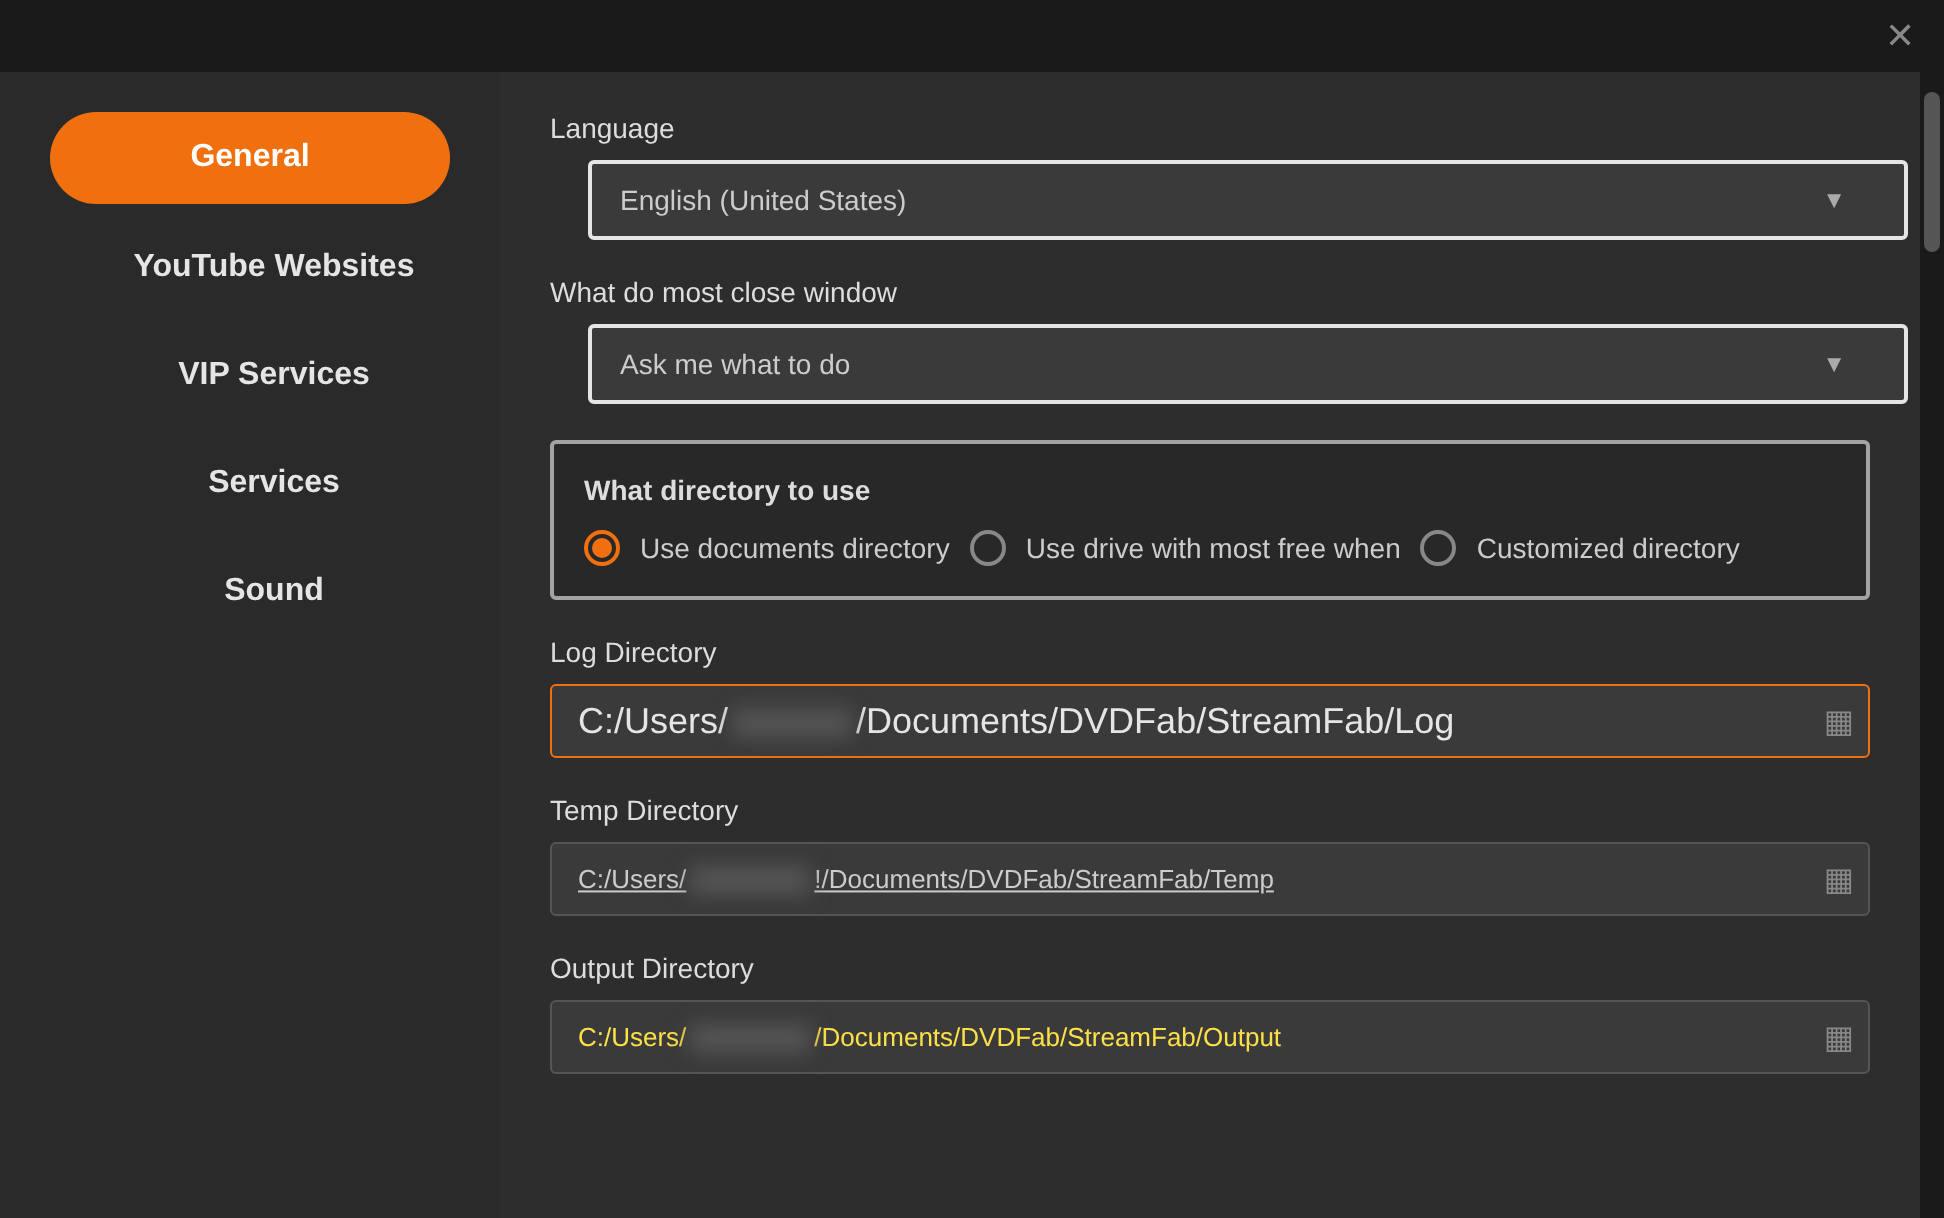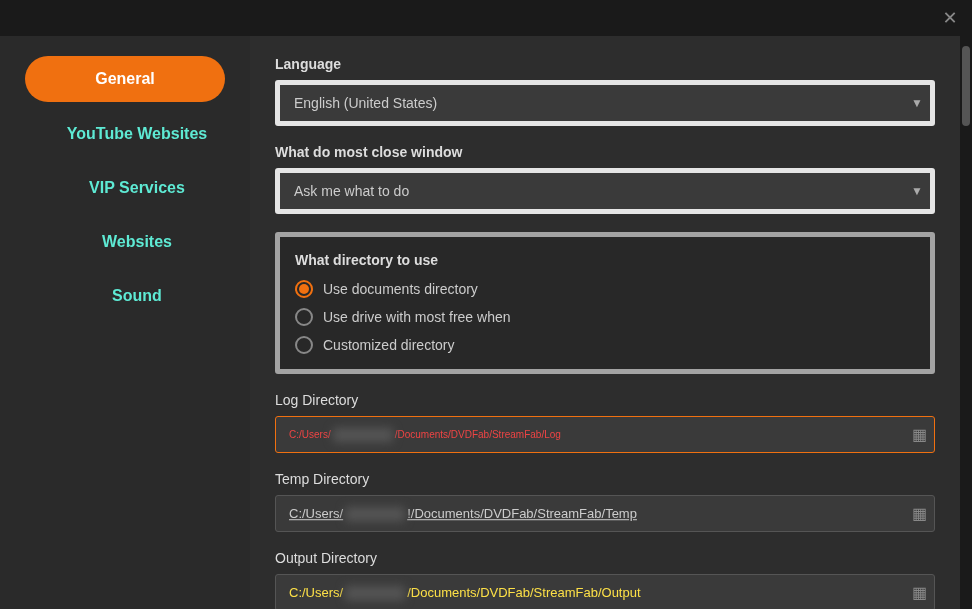--- a/index.html
+++ b/index.html
@@ -60,21 +60,21 @@
       flex-direction: column;
       align-items: center;
       padding-top: 15px;
       gap: 0;
     }
 
     .sidebar-item {
       width: 100%;
       text-align: center;
       padding: 18px 10px;
-      color: #5eead4;
+      color: #e5e5e5;
       cursor: pointer;
       font-size: 16px;
       font-weight: bold;
       margin-left: 24px;
     }
 
     .sidebar-item.active {
       background: #f07010;
       color: #fff;
       border-radius: 30px;
@@ -109,72 +109,73 @@
     }
 
     
     .form-section {
       margin-bottom: 18px;
     }
 
     .form-label {
       color: #ddd;
       font-size: 14px;
-      font-weight: bold;
+      font-weight: normal;
       margin-bottom: 8px;
       display: block;
     }
 
     .select-wrapper {
       position: relative;
       width: 100%;
     }
 
     .form-select {
       width: 100%;
       background: #3a3a3a;
-      border: 5px solid #e5e5e5;
+      border: 2px solid #e5e5e5;
       color: #ccc;
       padding: 10px 14px;
       font-size: 14px;
       appearance: none;
       cursor: pointer;
       border-radius: 3px;
       outline: none;
+      margin-left: 19px;
     }
 
     .select-arrow {
       position: absolute;
       right: 12px;
       top: 50%;
       transform: translateY(-50%);
       color: #aaa;
       font-size: 12px;
       pointer-events: none;
     }
 
     
     .directory-box {
-      border: 5px solid #a3a3a3;
+      border: 2px solid #a3a3a3;
       border-radius: 3px;
       padding: 15px;
       margin-bottom: 18px;
       background: #282828;
     }
 
     .directory-box-title {
       color: #ddd;
       font-size: 14px;
       font-weight: bold;
       margin-bottom: 12px;
     }
 
     .radio-group {
       display: flex;
-      flex-direction: column;
+      flex-direction: row;
       gap: 10px;
     }
 
     .radio-item {
       display: flex;
       align-items: center;
       gap: 10px;
       cursor: pointer;
     }
 
@@ -267,21 +268,21 @@
   <div class="title-bar">
     <div class="close-btn">✕</div>
   </div>
 
   <div class="main-content">
 
     <div class="sidebar">
       <div class="sidebar-item active">General</div>
       <div class="sidebar-item">YouTube Websites</div>
       <div class="sidebar-item">VIP Services</div>
-      <div class="sidebar-item">Websites</div>
+      <div class="sidebar-item">Services</div>
       <div class="sidebar-item">Sound</div>
     </div>
 
     <div class="right-panel">
 
       <div class="form-section">
         <span class="form-label">Language</span>
         <div class="select-wrapper">
           <select class="form-select">
             <option>English (United States)</option>
@@ -317,21 +318,21 @@
             <div class="radio-circle"></div>
             <span class="radio-label">Customized directory</span>
           </div>
         </div>
       </div>
 
       <div class="dir-section">
         <span class="dir-label">Log Directory</span>
         <div class="dir-input-wrapper">
           <input class="dir-input focused" type="text" value="" readonly="" style="color: rgb(204, 204, 204);">
-          <span style="position:absolute;left:14px;top:50%;transform:translateY(-50%);font-size:10px;color:#ef4444;pointer-events:none;white-space:nowrap;">
+          <span style="position:absolute;left:14px;top:50%;transform:translateY(-50%);font-size:18px;color:#e5e5e5;pointer-events:none;white-space:nowrap;">
             C:/Users/<span class="blurred"></span>/Documents/DVDFab/StreamFab/Log
           </span>
           <span class="dir-browse-btn">▦</span>
         </div>
       </div>
 
       <div class="dir-section">
         <span class="dir-label">Temp Directory</span>
         <div class="dir-input-wrapper">
           <input class="dir-input" type="text" value="" readonly="" style="color: rgb(204, 204, 204);">

